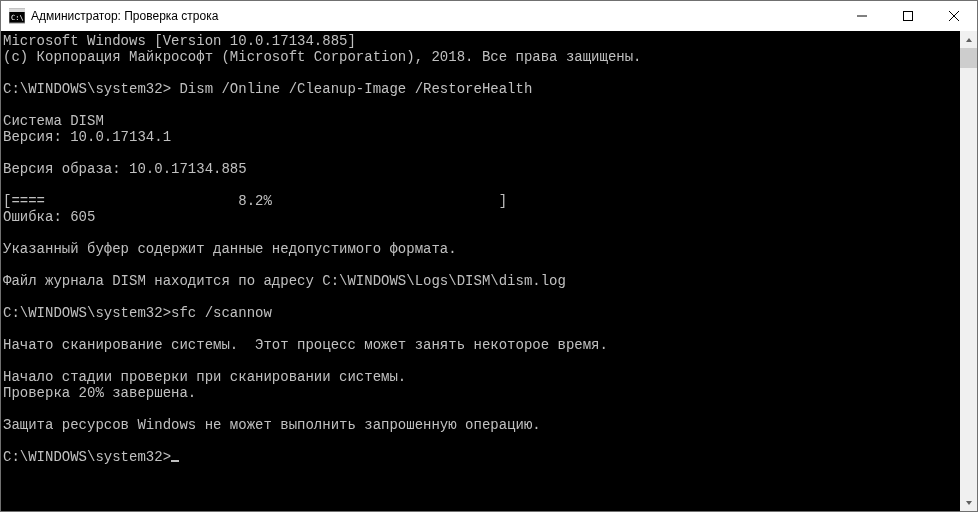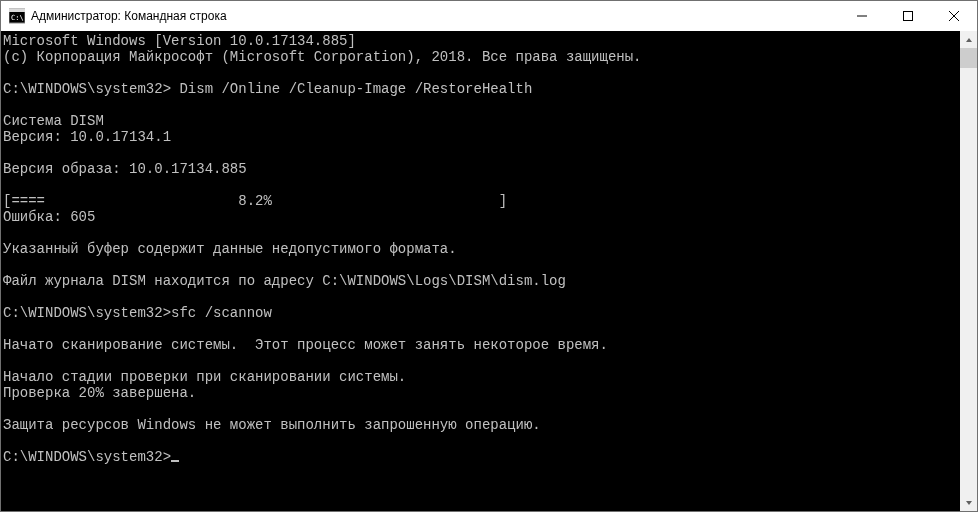--- a/index.html
+++ b/index.html
@@ -118,21 +118,21 @@
 
 <div class="window">
   <div class="titlebar">
     <span class="titlebar-icon">
       <svg width="16" height="16" viewBox="0 0 16 16">
         <rect x="0" y="1" width="16" height="14" fill="#000" stroke="#888" stroke-width="1"></rect>
         <rect x="0" y="1" width="16" height="3" fill="#d9d9d9"></rect>
         <text x="2" y="12" font-family="Consolas, monospace" font-size="7" fill="#fff">C:\</text>
       </svg>
     </span>
-    <span class="titlebar-title">Администратор: Командная строка</span>
+    <span class="titlebar-title">Администратор: Проверка строка</span>
     <div class="titlebar-controls">
       <div class="titlebar-btn">
         <svg width="10" height="10" viewBox="0 0 10 10">
             <line x1="0" y1="5" x2="10" y2="5" stroke="#000" stroke-width="1"></line>
           </svg>
       </div>
       <div class="titlebar-btn">
         <svg width="10" height="10" viewBox="0 0 10 10">
             <rect x="0.5" y="0.5" width="9" height="9" fill="none" stroke="#000" stroke-width="1"></rect>
           </svg>

